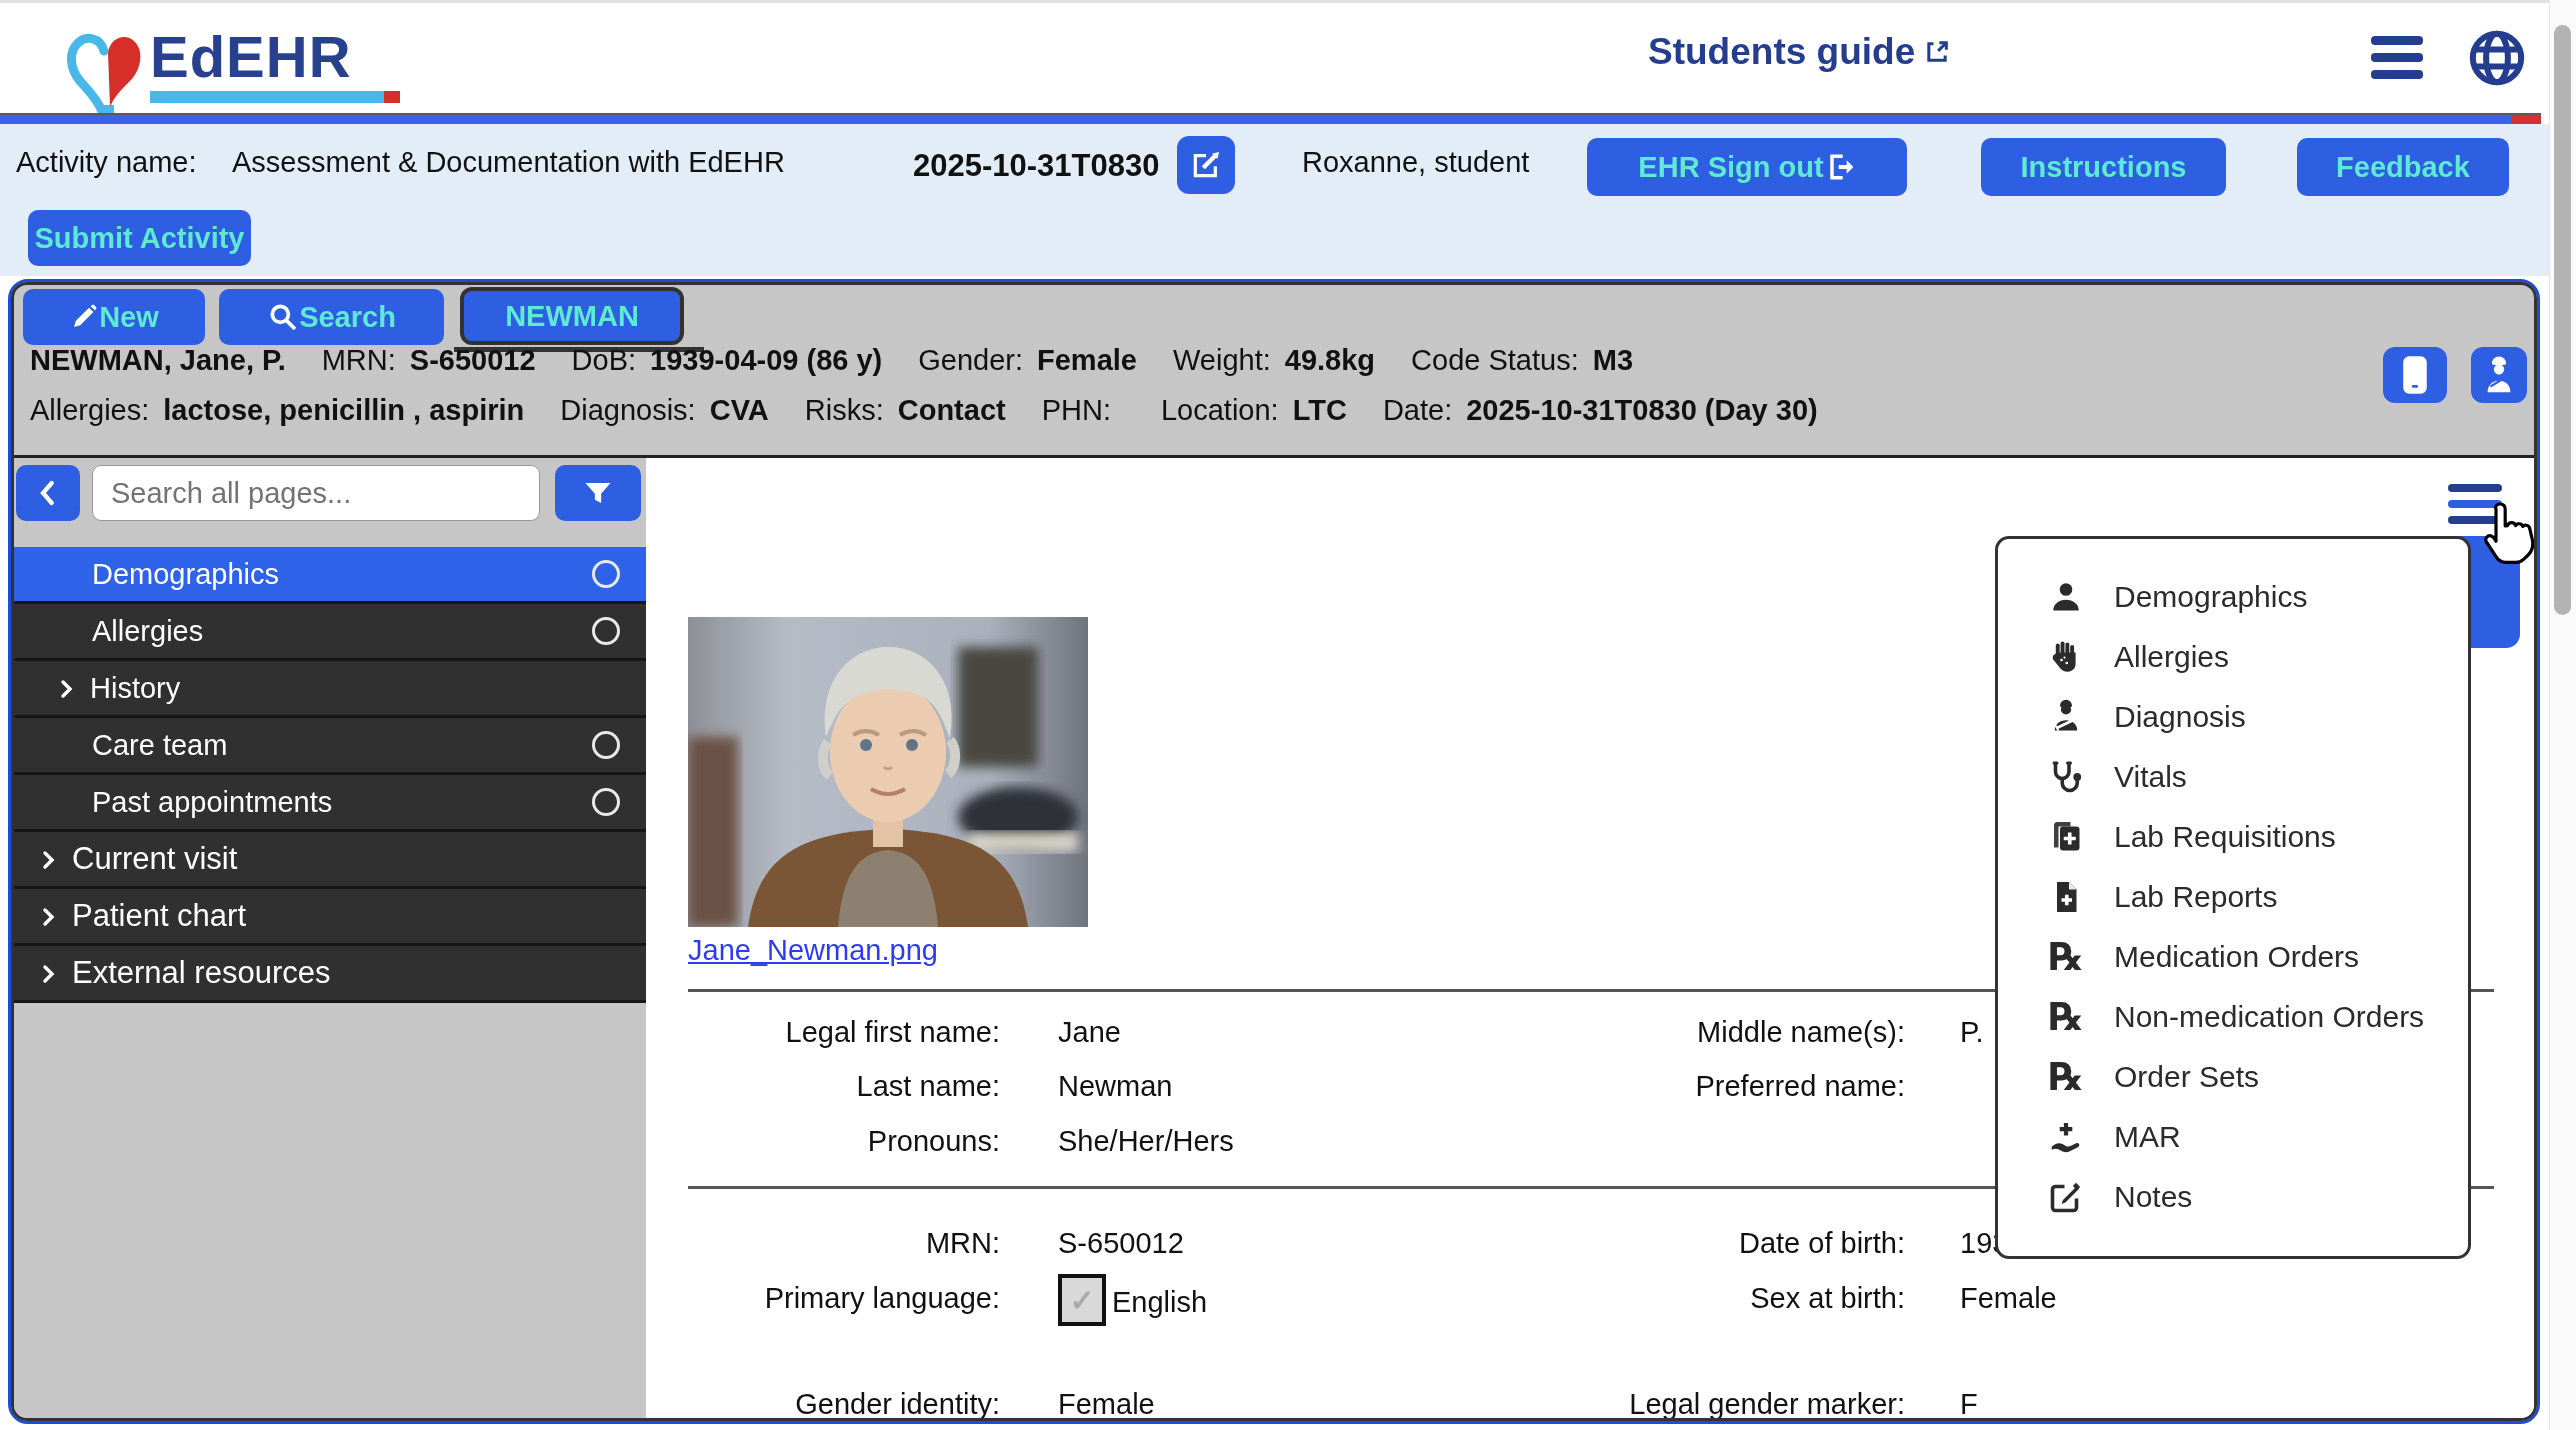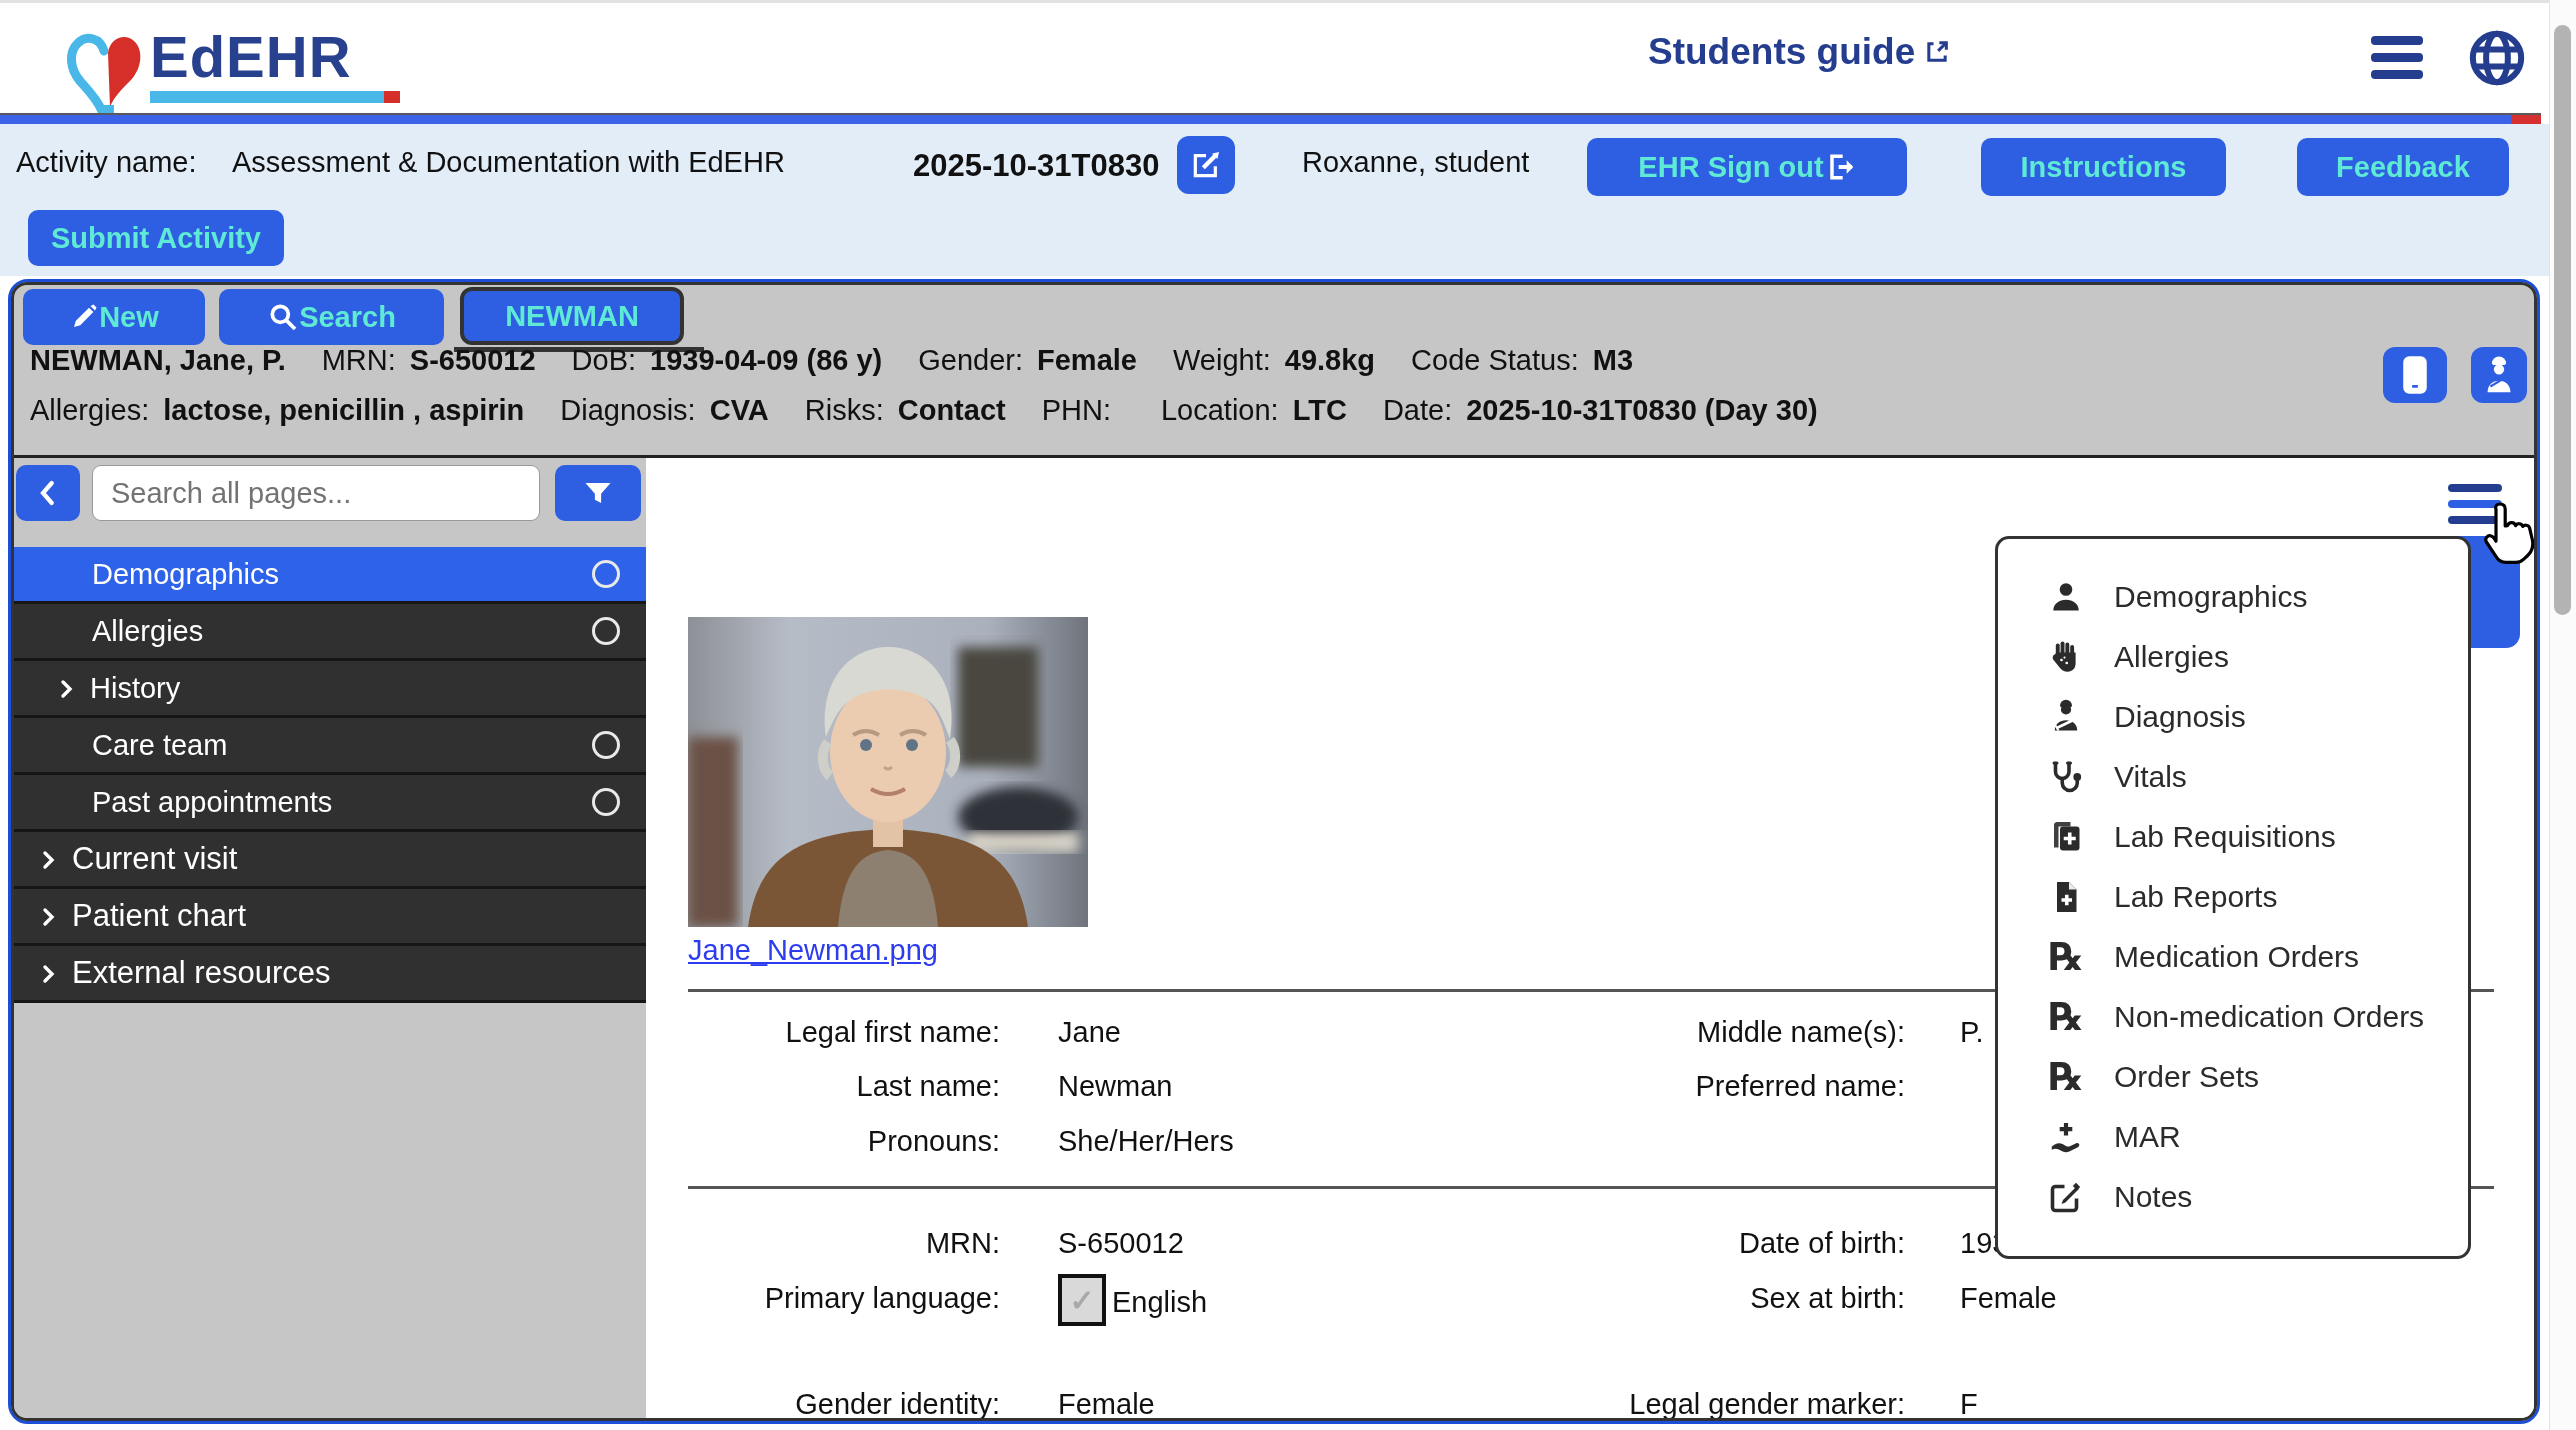--- a/index.html
+++ b/index.html
@@ -23,21 +23,21 @@
   .act-label{position:absolute;left:16px;top:22px;font-size:29px;}
   .act-name{position:absolute;left:232px;top:22px;font-size:29px;}
   .act-date{position:absolute;left:913px;top:24px;font-size:31px;font-weight:bold;}
   .btn{background:#2e5fe3;color:#5eead4;font-weight:bold;border:none;border-radius:10px;
       display:flex;align-items:center;justify-content:center;font-size:29px;cursor:pointer;}
   #edit-date-btn{position:absolute;left:1177px;top:12px;width:58px;height:58px;border-radius:12px;}
   .act-user{position:absolute;left:1302px;top:22px;font-size:29px;}
   #signout-btn{position:absolute;left:1587px;top:14px;width:320px;height:58px;}
   #instructions-btn{position:absolute;left:1981px;top:14px;width:245px;height:58px;}
   #feedback-btn{position:absolute;left:2297px;top:14px;width:212px;height:58px;}
-  #submit-btn{position:absolute;left:28px;top:86px;width:256px;height:56px;}
+  #submit-btn{position:absolute;left:28px;top:86px;width:223px;height:56px;}
   
   #card{position:absolute;left:8px;top:279px;width:2532px;height:1145px;border:3px solid #1d4ed8;border-radius:20px;box-sizing:border-box;}
   #card-inner{position:absolute;inset:0;border:3px solid #333;border-radius:16px;background:#c6c6c6;overflow:hidden;}
   .tab-btn{position:absolute;top:4px;height:56px;}
   #tab-new{left:9px;width:182px;}
   #tab-search{left:205px;width:225px;}
   #tab-patient{left:446px;width:224px;height:58px;top:2px;background:#2e5fe3;border:4px solid #333;box-sizing:border-box;border-radius:12px;}
   #tab-underline{position:absolute;left:440px;top:62px;width:250px;height:5px;background:#333;}
   .banner-row{position:absolute;left:16px;display:flex;align-items:center;font-size:29px;white-space:nowrap;}
   .pair{display:flex;gap:14px;margin-right:36px;align-items:baseline;}

